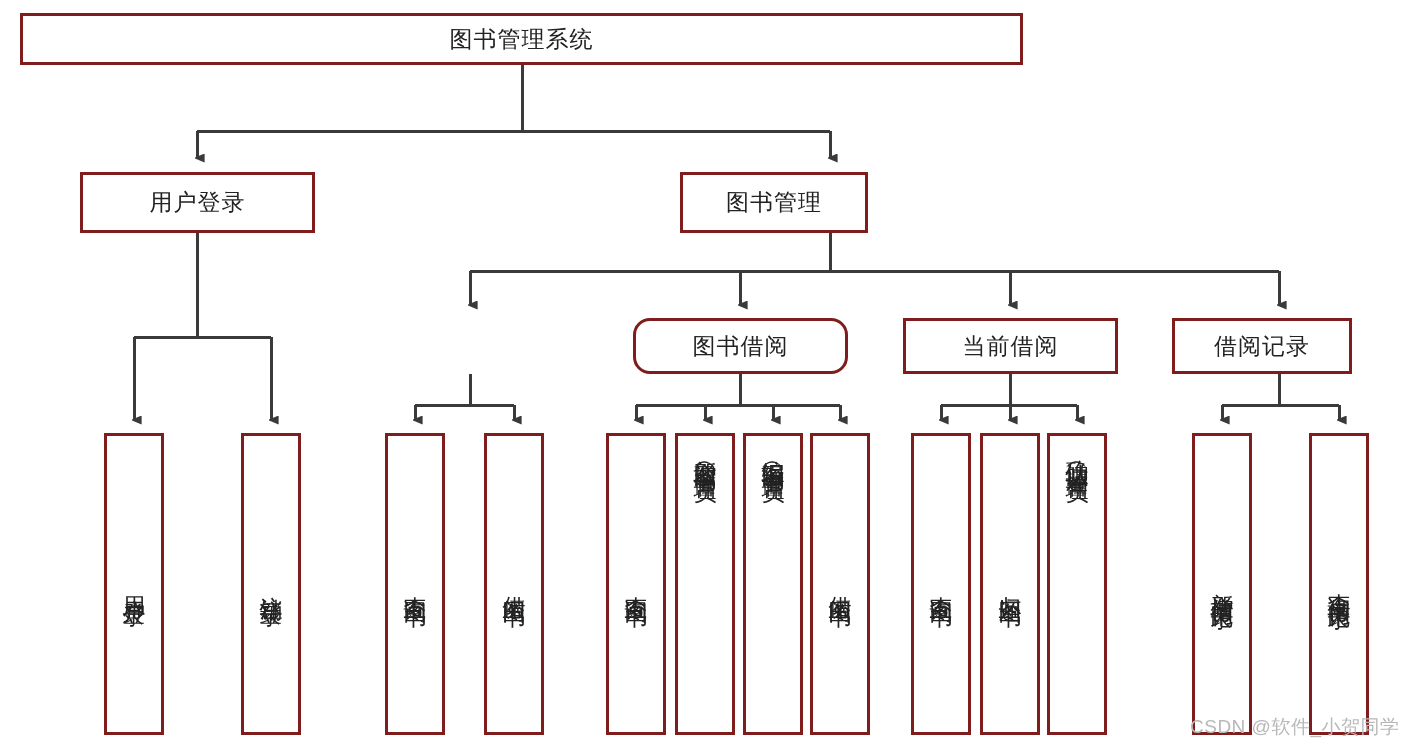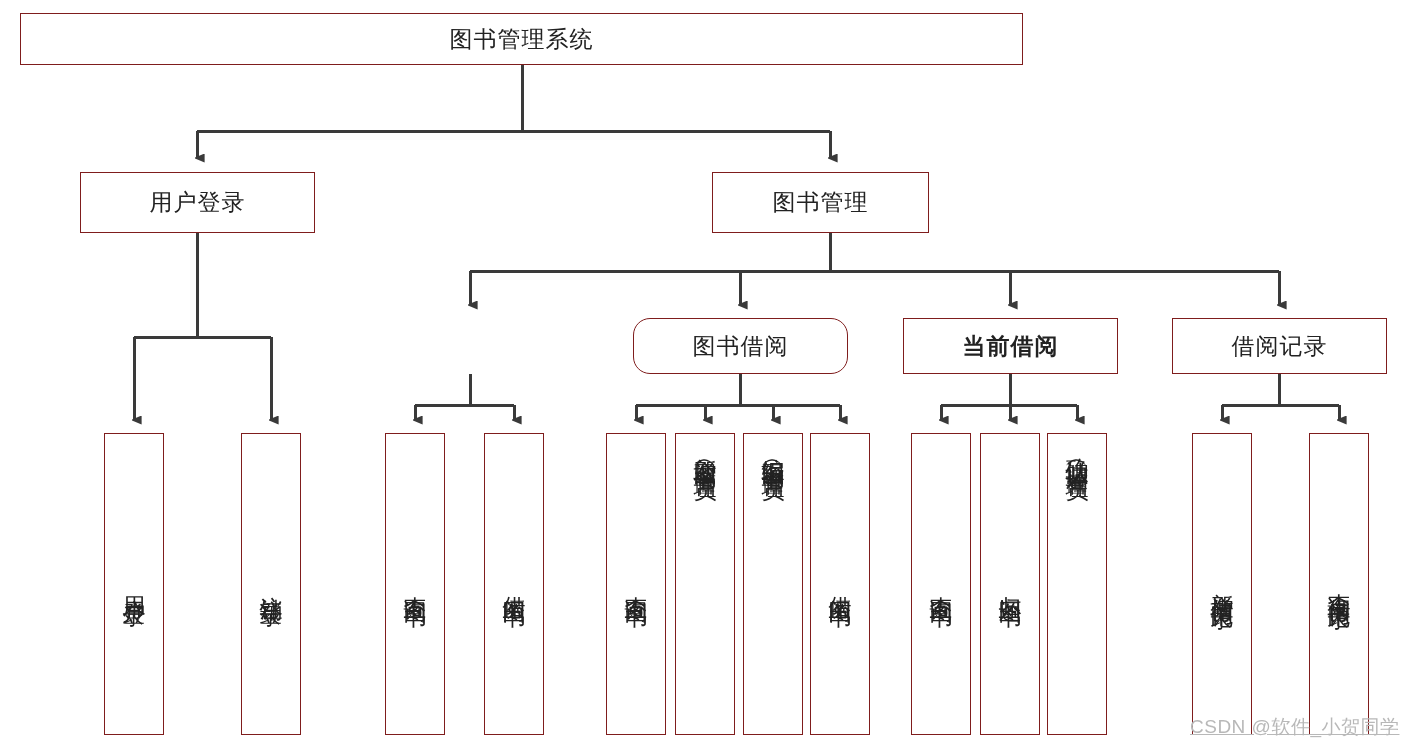--- a/index.html
+++ b/index.html
@@ -21,21 +21,21 @@
     position: absolute;
     left: 0; top: 0;
     width: 1405px;
     height: 747px;
     pointer-events: none;
   }
   .node {
     position: absolute;
     box-sizing: border-box;
     background: #ffffff;
-    border: 1px solid #7f1d1d;
+    border: 3px solid #7f1d1d;
     display: flex;
     align-items: center;
     justify-content: center;
     color: #222222;
   }
   .node.horiz {
     font-size: 23px;
     letter-spacing: 1px;
   }
   .node.vert {
@@ -118,31 +118,31 @@
     </g>
   </svg>
 
   <div class="node horiz" style="left:20px; top:13px; width:1003px; height:52px;">
     <span>图书管理系统</span>
   </div>
 
   <div class="node horiz" style="left:80px; top:172px; width:235px; height:61px;">
     <span>用户登录</span>
   </div>
-  <div class="node horiz" style="left:712px; top:172px; width:217px; height:61px;">
+  <div class="node horiz" style="left:680px; top:172px; width:188px; height:61px;">
     <span>图书管理</span>
   </div>
 
   <div class="node horiz" style="left:633px; top:318px; width:215px; height:56px;border-radius:17px;">
     <span>图书借阅</span>
   </div>
-  <div class="node horiz" style="left:903px; top:318px; width:215px; height:56px;font-weight:bold;">
+  <div class="node horiz" style="left:903px; top:318px; width:215px; height:56px;">
     <span>当前借阅</span>
   </div>
-  <div class="node horiz" style="left:1172px; top:318px; width:215px; height:56px;">
+  <div class="node horiz" style="left:1172px; top:318px; width:180px; height:56px;">
     <span>借阅记录</span>
   </div>
 
   <div class="node vert centered" style="left:104px; top:433px; width:60px; height:302px;">
     <span class="vtext">用户登录</span>
   </div>
   <div class="node vert centered" style="left:241px; top:433px; width:60px; height:302px;">
     <span class="vtext">注销登录</span>
   </div>
 
@@ -176,15 +176,15 @@
     <span class="vtext">确认归还（管理员）</span>
   </div>
 
   <div class="node vert centered" style="left:1192px; top:433px; width:60px; height:302px;">
     <span class="vtext">新增借阅记录</span>
   </div>
   <div class="node vert centered" style="left:1309px; top:433px; width:60px; height:302px;">
     <span class="vtext">查询借阅记录</span>
   </div>
 
-  <div class="watermark" style="left:1190px; top:714px;text-decoration:underline;">CSDN @软件_小贺同学</div>
+  <div class="watermark" style="left:1190px; top:714px;">CSDN @软件_小贺同学</div>
 
 </div>
 
 </body></html>

